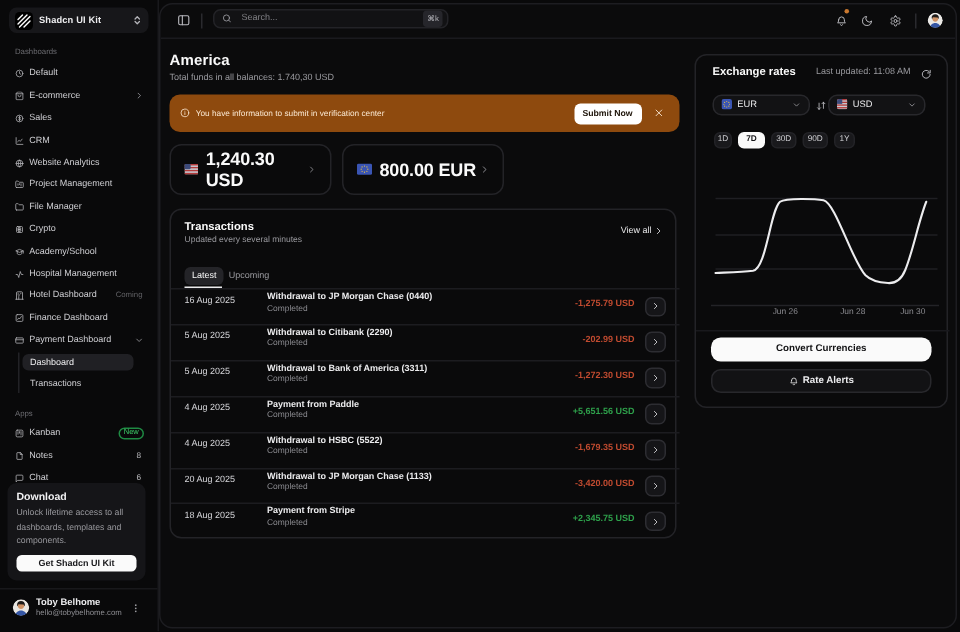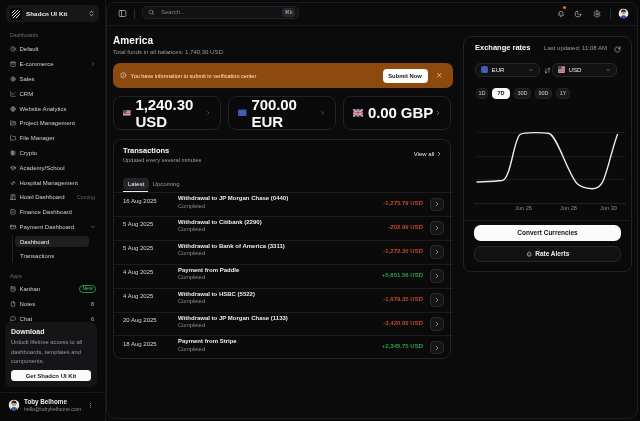--- a/index.html
+++ b/index.html
@@ -37,21 +37,21 @@
   #search .ph { font-size:6px; color:#808085; margin-left:7px; }
   #search .kbd { margin-left:auto; margin-right:-2.2px; background:#26262b; border-radius:2.5px; font-size:5.2px; color:#b5b5ba; padding:1.6px 2.6px; }
   .h1 { position:absolute; left:6px; top:31.5px; font-size:10px; font-weight:bold; color:#fafafa; letter-spacing:.1px; }
   .h1sub { position:absolute; left:6px; top:45.5px; font-size:6px; color:#9a9a9f; }
   
   #alert { position:absolute; left:6px; top:59.7px; width:339.5px; height:25.7px; background:#8e4a0e; border-radius:7px; display:flex; align-items:center; padding:0 10px 0 7px; }
   #alert .msg { font-size:5.5px; color:#fbe9d3; margin-left:4px; letter-spacing:0; }
   #alert .btn { margin-left:auto; width:45px; height:14px; background:#fff; border-radius:4px; color:#1c1207; font-size:5.8px; font-weight:bold; display:flex; align-items:center; justify-content:center; }
   
   .ccard { position:absolute; top:93px; width:107.5px; height:33.5px; background:#0a0a0b; border:1px solid #232327; border-radius:8px; display:flex; align-items:center; padding:0 9px; }
-  .ccard .val { font-size:15px; font-weight:bold; color:#fafafa; margin-left:5px; letter-spacing:-0.1px; }
+  .ccard .val { font-size:12px; font-weight:bold; color:#fafafa; margin-left:5px; letter-spacing:-0.1px; }
   .ccard .chev { margin-left:auto; }
   
   #tx { position:absolute; left:6px; top:136px; width:338px; height:220px; background:#0a0a0b; border:1px solid #232327; border-radius:8px; }
   #tx .title { position:absolute; left:9px; top:6px; font-size:7.5px; font-weight:bold; color:#fafafa; }
   #tx .sub { position:absolute; left:9px; top:17px; font-size:5.7px; color:#9a9a9f; }
   #tx .viewall { position:absolute; right:8px; top:11px; font-size:6px; color:#e8e8ea; display:flex; align-items:center; }
   .tabchip { position:absolute; left:9px; top:38px; height:11.5px; background:#242428; border-radius:4px; color:#fafafa; font-size:6px; display:flex; align-items:center; padding:0 5px; }
   .tabchip2 { position:absolute; left:33.5px; top:38px; height:11.5px; color:#9a9a9f; font-size:6px; display:flex; align-items:center; padding:0 5px; }
   .tabline { position:absolute; left:9px; top:50.5px; width:25px; height:1.3px; background:#ececee; }
   .trow { position:absolute; left:0; width:339px; height:23.9px; border-top:1px solid #1c1c20; }
@@ -339,34 +339,21 @@
           <circle cx="10" cy="3.4" r=".8"></circle>
           <circle cx="13.2" cy="4.6" r=".8"></circle>
           <circle cx="14.4" cy="7.5" r=".8"></circle>
           <circle cx="13.2" cy="10.4" r=".8"></circle>
           <circle cx="10" cy="11.6" r=".8"></circle>
           <circle cx="6.8" cy="10.4" r=".8"></circle>
           <circle cx="5.6" cy="7.5" r=".8"></circle>
           <circle cx="6.8" cy="4.6" r=".8"></circle>
         </g>
       </svg>
-    <span class="val">700.00 EUR</span>
-    <svg class="chev" width="6" height="6" viewBox="0 0 24 24" fill="none" stroke="#9a9a9f" stroke-width="2.4" stroke-linecap="round" stroke-linejoin="round">
-        <path d="M9 5l7 7-7 7"></path>
-      </svg>
-  </div>
-  <div class="ccard" style="left:236px;">
-    <svg width="10" height="7.5" viewBox="0 0 20 15">
-        <rect width="20" height="15" rx="2" fill="#2c3a76"></rect>
-        <path d="M0 0l20 15M20 0L0 15" stroke="#e8e8ea" stroke-width="3"></path>
-        <path d="M0 0l20 15M20 0L0 15" stroke="#ba3a48" stroke-width="1.2"></path>
-        <path d="M10 0v15M0 7.5h20" stroke="#e8e8ea" stroke-width="4.4"></path>
-        <path d="M10 0v15M0 7.5h20" stroke="#ba3a48" stroke-width="2.4"></path>
-      </svg>
-    <span class="val">0.00 GBP</span>
+    <span class="val">800.00 EUR</span>
     <svg class="chev" width="6" height="6" viewBox="0 0 24 24" fill="none" stroke="#9a9a9f" stroke-width="2.4" stroke-linecap="round" stroke-linejoin="round">
         <path d="M9 5l7 7-7 7"></path>
       </svg>
   </div>
 
   <div id="tx">
     <div class="title">Transactions</div>
     <div class="sub">Updated every several minutes</div>
     <div class="viewall">View all&nbsp;<svg width="6" height="6" viewBox="0 0 24 24" fill="none" stroke="#e8e8ea" stroke-width="2.2" stroke-linecap="round" stroke-linejoin="round">
           <path d="M9 5l7 7-7 7"></path>

